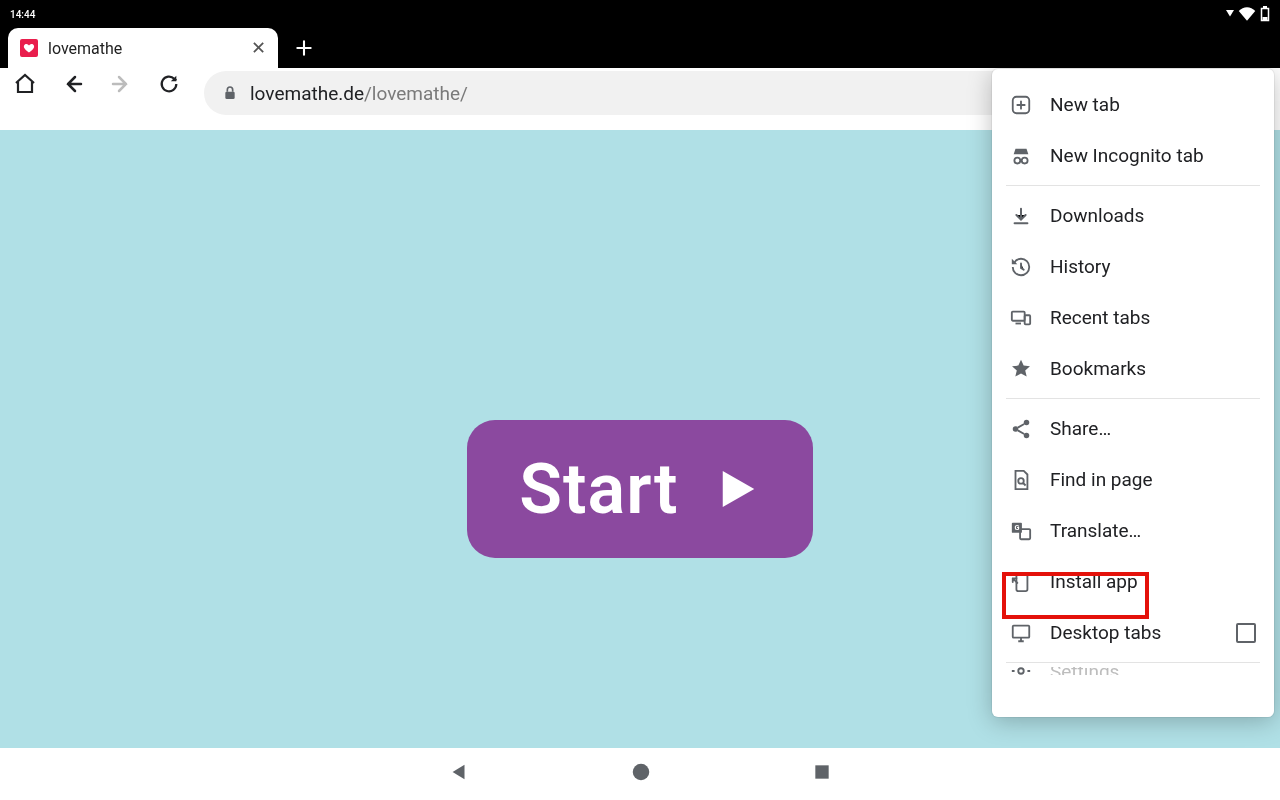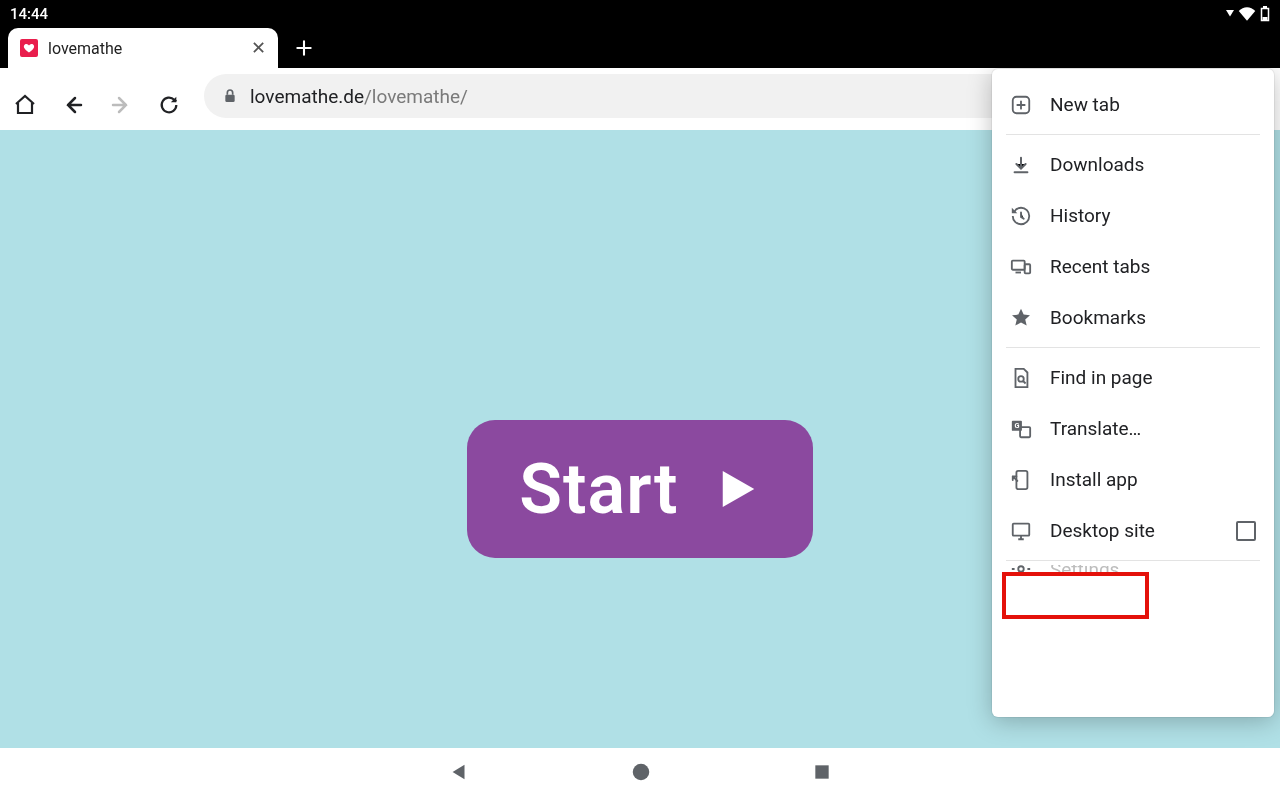--- a/index.html
+++ b/index.html
@@ -12,21 +12,21 @@
     position: relative;
   }
   .status-bar {
     height: 28px;
     background: #000;
     color: #fff;
     display: flex;
     align-items: center;
     justify-content: space-between;
     padding: 0 10px;
-    font-size: 15px;
+    font-size: 10px;
     font-weight: 500;
   }
   .status-right { display: flex; align-items: center; gap: 4px; }
   .status-right svg { display: block; }
 
   .tab-strip {
     height: 40px;
     background: #000;
     display: flex;
     align-items: flex-end;
@@ -55,22 +55,22 @@
     width: 40px; height: 40px;
     display: flex; align-items: center; justify-content: center;
     color: #fff;
     margin-left: 6px;
   }
 
   .toolbar {
     height: 62px;
     background: #fff;
     display: flex;
-    align-items: flex-end;
-    padding: 12px 12px;
+    align-items: flex-start;
+    padding: 3px 12px;
     gap: 22px;
   }
   .tb-btn {
     width: 26px; height: 26px;
     display: flex; align-items: center; justify-content: center;
     color: #202124;
   }
   .tb-btn.disabled { color: #bcbcbc; }
   .omnibox {
     flex: 1;
@@ -265,20 +265,29 @@
 </div>
 
 <div class="menu-popup">
   <div class="menu-item">
     <svg class="ico" viewBox="0 0 24 24">
         <rect x="3" y="3" width="18" height="18" rx="4" fill="none" stroke="currentColor" stroke-width="2"></rect>
         <path stroke="currentColor" stroke-width="2" stroke-linecap="round" d="M12 8v8M8 12h8"></path>
       </svg>
     <span>New tab</span>
   </div>
+  <div class="menu-item">
+    <svg class="ico" viewBox="0 0 24 24">
+        <path fill="currentColor" d="M4 10l2-6h12l2 6H4z"></path>
+        <circle cx="8" cy="17" r="3.2" fill="none" stroke="currentColor" stroke-width="2"></circle>
+        <circle cx="16" cy="17" r="3.2" fill="none" stroke="currentColor" stroke-width="2"></circle>
+        <path stroke="currentColor" stroke-width="2" d="M11 17h2"></path>
+      </svg>
+    <span>New Incognito tab</span>
+  </div>
   <div class="menu-sep"></div>
   <div class="menu-item">
     <svg class="ico" viewBox="0 0 24 24">
         <path stroke="currentColor" stroke-width="2.2" stroke-linecap="round" d="M12 4v11M7 11l5 5 5-5M5 20h14"></path>
       </svg>
     <span>Downloads</span>
   </div>
   <div class="menu-item">
     <svg class="ico" viewBox="0 0 24 24">
         <path fill="none" stroke="currentColor" stroke-width="2" d="M3 12a9 9 0 109-9c-3 0-5.5 1.5-7 4"></path>
@@ -297,20 +306,29 @@
   </div>
   <div class="menu-item">
     <svg class="ico" viewBox="0 0 24 24">
         <path fill="currentColor" d="M12 2l2.9 6.3 6.9.6-5.2 4.6 1.6 6.8L12 16.8 5.8 20.3l1.6-6.8L2.2 8.9l6.9-.6z"></path>
       </svg>
     <span>Bookmarks</span>
   </div>
   <div class="menu-sep"></div>
   <div class="menu-item">
     <svg class="ico" viewBox="0 0 24 24">
+        <circle cx="18" cy="5" r="3" fill="currentColor"></circle>
+        <circle cx="6" cy="12" r="3" fill="currentColor"></circle>
+        <circle cx="18" cy="19" r="3" fill="currentColor"></circle>
+        <path stroke="currentColor" stroke-width="2" d="M8.5 10.5l7-4M8.5 13.5l7 4"></path>
+      </svg>
+    <span>Share…</span>
+  </div>
+  <div class="menu-item">
+    <svg class="ico" viewBox="0 0 24 24">
         <path fill="none" stroke="currentColor" stroke-width="2" d="M6 2h9l4 4v16H6z"></path>
         <circle cx="12" cy="13" r="3" fill="none" stroke="currentColor" stroke-width="2"></circle>
         <path stroke="currentColor" stroke-width="2" d="M14 15l3 3"></path>
       </svg>
     <span>Find in page</span>
   </div>
   <div class="menu-item">
     <svg class="ico" viewBox="0 0 24 24">
         <rect x="2" y="3" width="11" height="11" rx="1" fill="currentColor"></rect>
         <rect x="11" y="10" width="11" height="11" rx="1" fill="none" stroke="currentColor" stroke-width="2"></rect>
@@ -323,21 +341,21 @@
         <rect x="7" y="2" width="12" height="20" rx="2" fill="none" stroke="currentColor" stroke-width="2"></rect>
         <path stroke="currentColor" stroke-width="2" stroke-linecap="round" d="M3 8l5 5M3 8h4M3 8v4"></path>
       </svg>
     <span>Install app</span>
   </div>
   <div class="menu-item">
     <svg class="ico" viewBox="0 0 24 24">
         <rect x="3" y="4" width="18" height="13" rx="1" fill="none" stroke="currentColor" stroke-width="2"></rect>
         <path stroke="currentColor" stroke-width="2" d="M9 21h6M12 17v4"></path>
       </svg>
-    <span>Desktop site</span>
+    <span>Desktop tabs</span>
     <div class="menu-check"></div>
   </div>
   <div class="menu-sep"></div>
   <div class="menu-item partial">
     <svg class="ico" viewBox="0 0 24 24">
         <circle cx="12" cy="12" r="3" fill="none" stroke="currentColor" stroke-width="2"></circle>
         <path fill="none" stroke="currentColor" stroke-width="2" d="M12 2v3M12 19v3M4.2 4.2l2.1 2.1M17.7 17.7l2.1 2.1M2 12h3M19 12h3M4.2 19.8l2.1-2.1M17.7 6.3l2.1-2.1"></path>
       </svg>
     <span>Settings</span>
   </div>

